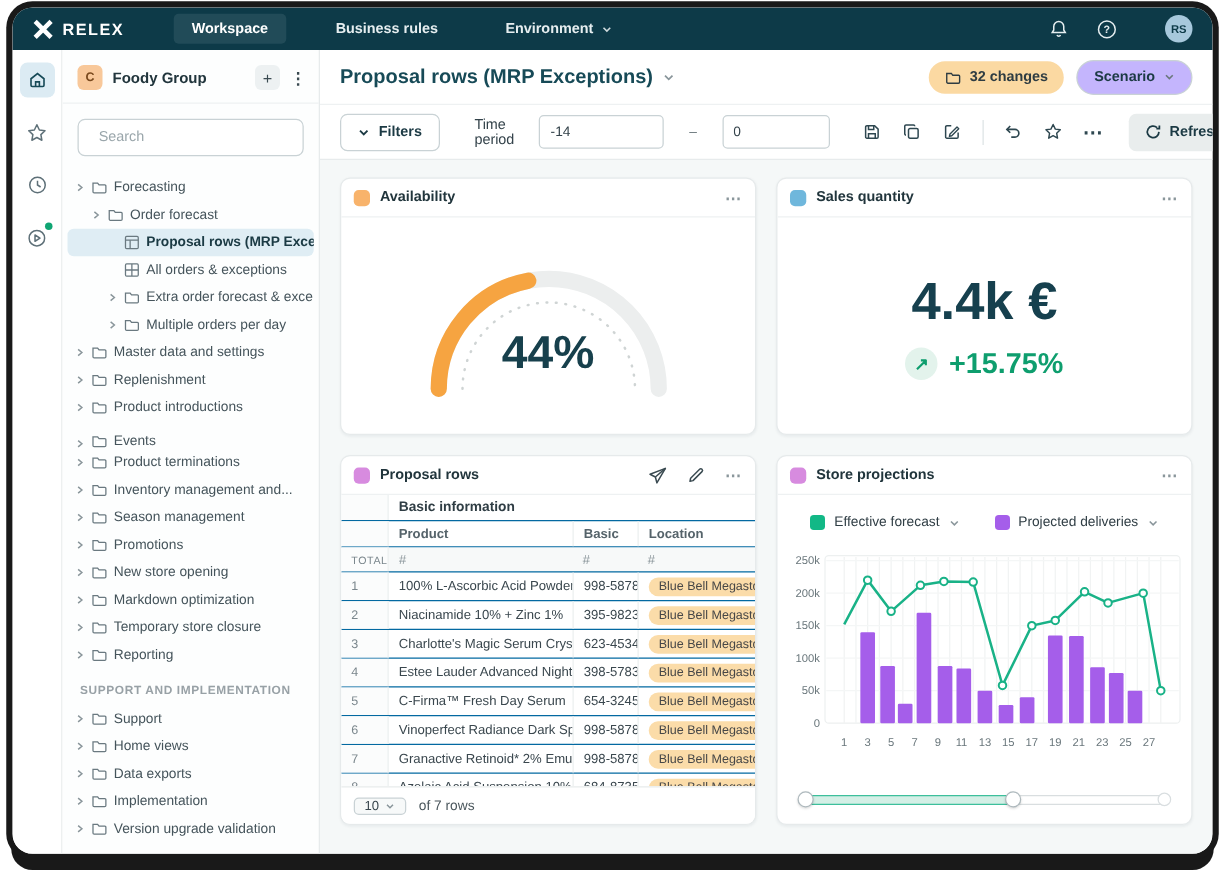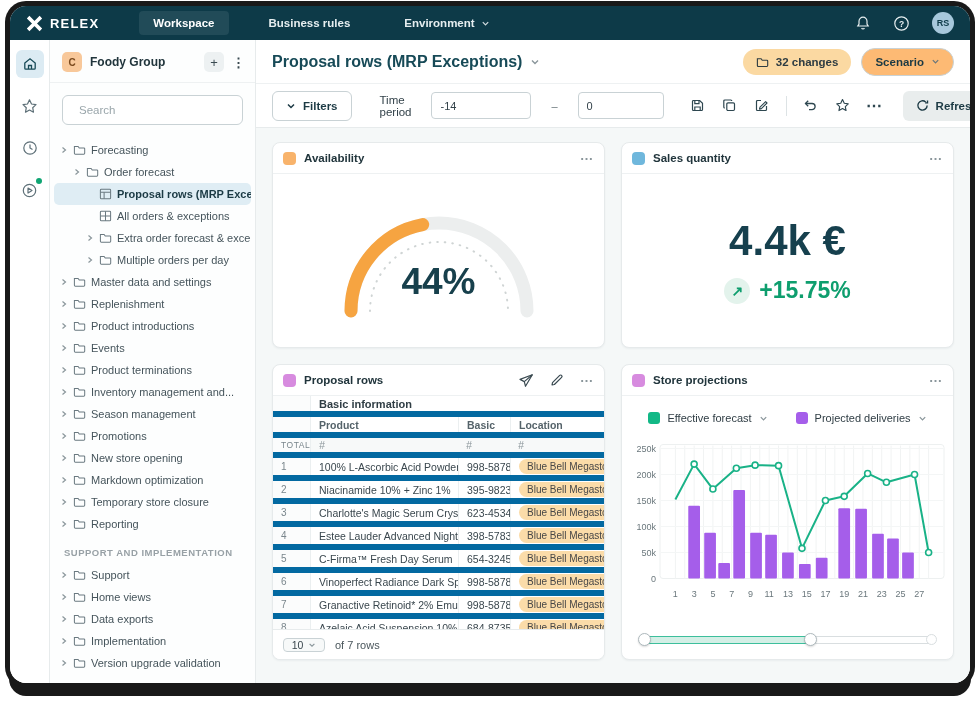--- a/index.html
+++ b/index.html
@@ -8,21 +8,21 @@
   .window { position:absolute; top:6px; left:10px; width:960px; height:677px;
     border-radius:16px; background:#fff; overflow:hidden;
     box-shadow:0 0 0 5px #191919, 0 12px 0 1px #191919; display:flex; flex-direction:column; }
 
   
   .topnav { height:34px; background:#0D3A48; display:flex; align-items:center; padding:0 16px; flex:none; }
   .brand { display:flex; align-items:center; gap:7px; color:#fff; font-weight:bold; font-size:13px; letter-spacing:1.2px; margin-right:40px; }
   .nav-item { color:#E6EEF0; font-size:11.5px; font-weight:600; padding:6px 14px; border-radius:4px; margin-right:26px; display:flex; align-items:center; gap:6px; cursor:default; }
   .nav-item.active { background:#214B58; color:#fff; }
   .topnav-right { margin-left:auto; display:flex; align-items:center; gap:22px; }
-  .avatar { width:22px; height:22px; border-radius:50%; background:#A7C8DC; color:#0D3A48; font-size:9px; font-weight:bold; display:flex; align-items:center; justify-content:center; }
+  .avatar { width:22px; height:22px; border-radius:50%; background:#A7C8DC; color:#0D3A48; font-size:9px; font-weight:bold; display:flex; align-items:center; justify-content:center;margin-left:16px; }
   .icon { display:inline-flex; align-items:center; justify-content:center; }
 
   
   .app-body { flex:1; display:flex; min-height:0; }
   .rail { width:40px; background:#fff; border-right:1px solid #E7EBEC; display:flex; flex-direction:column; align-items:center; padding-top:10px; gap:14px; flex:none; }
   .rail-btn { width:28px; height:28px; border-radius:6px; display:flex; align-items:center; justify-content:center; color:#5E7078; position:relative; }
   .rail-btn.active { background:#DCEBF3; color:#174A57; }
   .green-dot { position:absolute; top:2px; right:2px; width:6px; height:6px; border-radius:50%; background:#0FA573; }
 
   
@@ -42,21 +42,21 @@
   .tree-item .tchev { color:#8A969B; flex:none; }
   .tree-item .ticon { color:#6A7980; flex:none; display:inline-flex; }
   .tree-section { font-size:9.5px; color:#98A1A6; letter-spacing:.5px; padding:12px 0 6px 10px; font-weight:600; }
 
   
   .main { flex:1; display:flex; flex-direction:column; min-width:0; background:#F5F8F8; }
   .page-header { background:#fff; height:44px; display:flex; align-items:center; padding:0 16px; border-bottom:1px solid #EEF1F2; flex:none; }
   .page-title { font-size:16px; font-weight:bold; color:#174A57; display:flex; align-items:center; gap:8px; }
   .ph-right { margin-left:auto; display:flex; align-items:center; gap:10px; }
   .changes-badge { height:26px; background:#FBD9A2; border-radius:13px; display:flex; align-items:center; gap:7px; padding:0 13px; font-size:11.5px; font-weight:bold; color:#2E3C42; }
-  .scenario-btn { height:28px; background:#fdba74; border:1px solid #C9D2D5; border-radius:14px; display:flex; align-items:center; gap:7px; padding:0 13px; font-size:11.5px; font-weight:bold; color:#1C3A44; }
+  .scenario-btn { height:28px; background:#c4b5fd; border:1px solid #C9D2D5; border-radius:14px; display:flex; align-items:center; gap:7px; padding:0 13px; font-size:11.5px; font-weight:bold; color:#1C3A44; }
 
   .toolbar { background:#fff; height:44px; display:flex; align-items:center; padding:0 16px; border-bottom:1px solid #E7EBEC; flex:none; gap:20px; }
   .filters-btn { height:30px; border:1px solid #C9D2D5; border-radius:6px; background:#fff; display:flex; align-items:center; gap:7px; padding:0 13px; font-size:11.5px; font-weight:bold; color:#1C3A44; }
   .tp-label { font-size:11.5px; color:#33424A; margin-left:8px; }
   .tp-input { height:27px; border:1px solid #C9D2D5; border-radius:4px; font-size:11px; color:#33424A; padding:0 8px; font-family:inherit; outline:none; }
   .tp-dash { color:#6A777C; font-size:11px; }
   .tb-icons { margin-left:auto; display:flex; align-items:center; gap:4px; }
   .tb-btn { width:28px; height:28px; border-radius:5px; display:flex; align-items:center; justify-content:center; color:#2E4750; }
   .tb-div { width:1px; height:20px; background:#DDE3E5; margin:0 6px; }
   .refresh-btn { height:30px; background:#E9EDED; border-radius:6px; display:flex; align-items:center; gap:7px; padding:0 13px; font-size:11.5px; font-weight:bold; color:#1C3A44; margin-left:10px; }
@@ -74,21 +74,21 @@
   .gauge-text { position:absolute; font-size:37px; font-weight:bold; color:#17404C; top:58%; left:50%; transform:translate(-50%,-30%); }
 
   
   .kpi-body { flex:1; display:flex; flex-direction:column; align-items:center; justify-content:center; gap:12px; }
   .kpi-value { font-size:42px; font-weight:bold; color:#16404E; }
   .kpi-delta { display:flex; align-items:center; gap:9px; font-size:23px; font-weight:bold; color:#0E9E6E; }
   .trend-circ { width:26px; height:26px; border-radius:50%; background:#E3F3EC; color:#0E9E6E; font-size:14px; display:flex; align-items:center; justify-content:center; font-weight:bold; }
 
   
   .ptable { flex:1; overflow:hidden; font-size:10.5px; }
-  .trow { display:grid; grid-template-columns:38px 147px 52px 1fr; border-bottom:6px solid #0369a1; align-items:center; }
+  .trow { display:grid; grid-template-columns:38px 147px 52px 1fr; border-bottom:1px solid #0369a1; align-items:center; }
   .trow > div { padding:0 8px; height:100%; display:flex; align-items:center; overflow:hidden; white-space:nowrap; }
   .tgroup { height:21px; font-weight:bold; color:#2F3D44; font-size:11px; }
   .tcols { height:21px; color:#55636A; font-weight:600; }
   .tcols .cdiv { border-left:1px solid #EBEFF0; }
   .ttotal { height:20px; background:#F7F9F9; }
   .ttotal .tlab { font-size:8.5px; color:#7A868C; letter-spacing:.5px; }
   .ttotal .hash { color:#8C979C; font-style:italic; }
   .rnum-col { background:#FBFCFC; border-right:1px solid #EBEFF0; color:#7A868C; font-size:10px; justify-content:flex-start; }
   .drow { height:23px; color:#3A474E; }
   .drow .code { border-left:1px solid #EBEFF0; }
@@ -289,21 +289,21 @@
             <svg width="8" height="8" viewBox="0 0 8 8" class="sicon tchev">
               <polyline points="2.5,1.5 5.5,4 2.5,6.5" fill="none" stroke="#8A969B" stroke-width="1.2"></polyline>
             </svg>
             <span class="ticon">
               <svg width="13" height="12" viewBox="0 0 14 12" class="sicon">
                 <path d="M1.5 2.2 h4 l1.2 1.6 h5.1 a.8.8 0 0 1 .8.8 v5 a1 1 0 0 1 -1 1 h-9.1 a1 1 0 0 1 -1 -1 z" fill="none" stroke="currentColor" stroke-width="1.1"></path>
               </svg>
             </span>
             <span>Product introductions</span>
           </div>
-          <div class="tree-item" style="padding-left: 6px;">
+          <div class="tree-item" style="padding-left: 6px; align-items: flex-end;">
             <svg width="8" height="8" viewBox="0 0 8 8" class="sicon tchev">
               <polyline points="2.5,1.5 5.5,4 2.5,6.5" fill="none" stroke="#8A969B" stroke-width="1.2"></polyline>
             </svg>
             <span class="ticon">
               <svg width="13" height="12" viewBox="0 0 14 12" class="sicon">
                 <path d="M1.5 2.2 h4 l1.2 1.6 h5.1 a.8.8 0 0 1 .8.8 v5 a1 1 0 0 1 -1 1 h-9.1 a1 1 0 0 1 -1 -1 z" fill="none" stroke="currentColor" stroke-width="1.1"></path>
               </svg>
             </span>
             <span>Events</span>
           </div>

